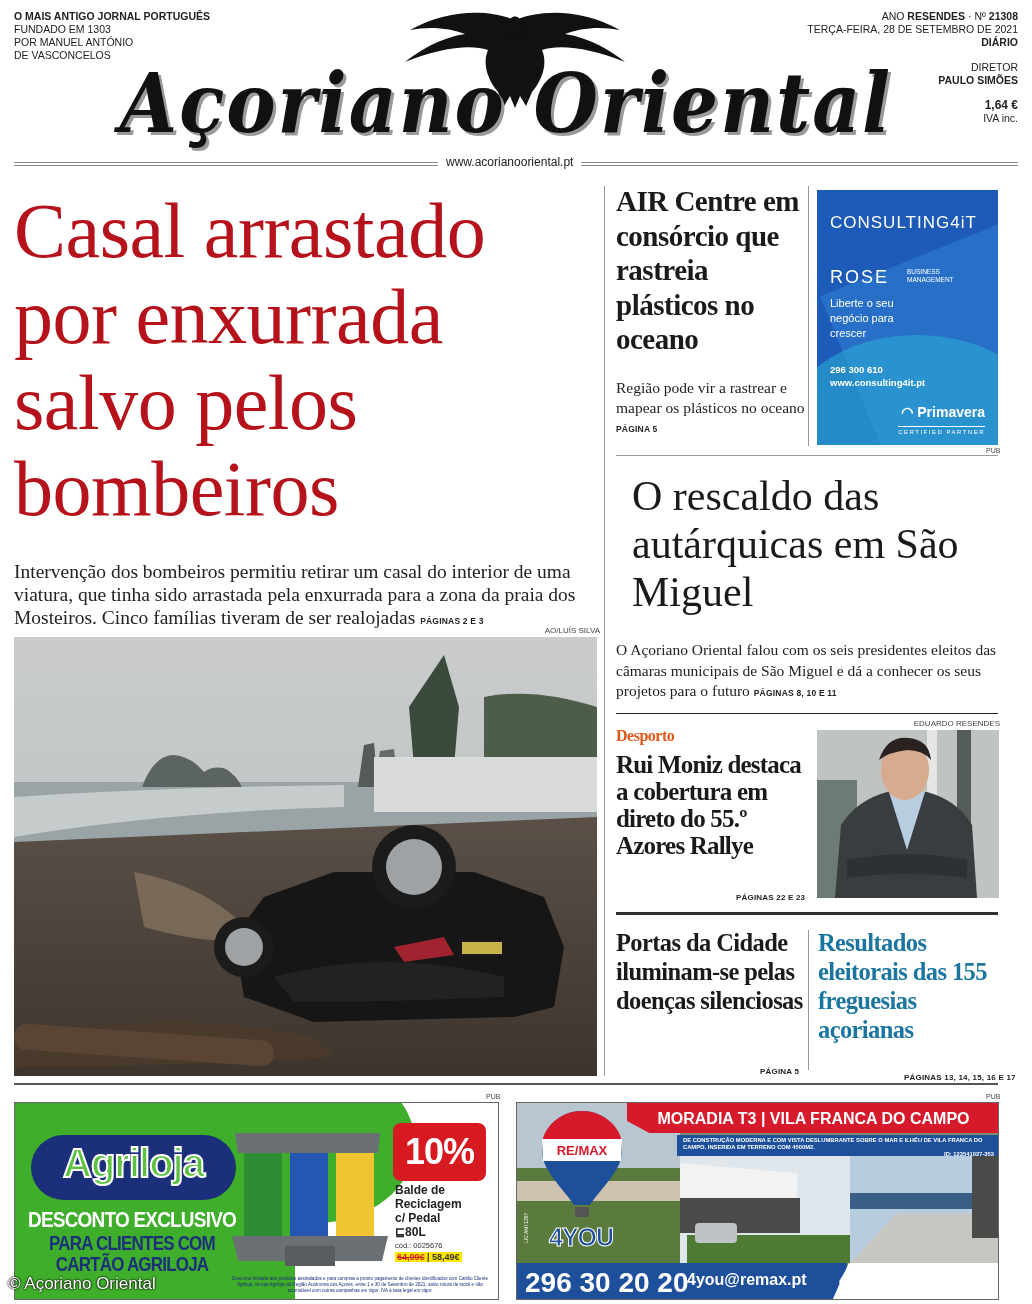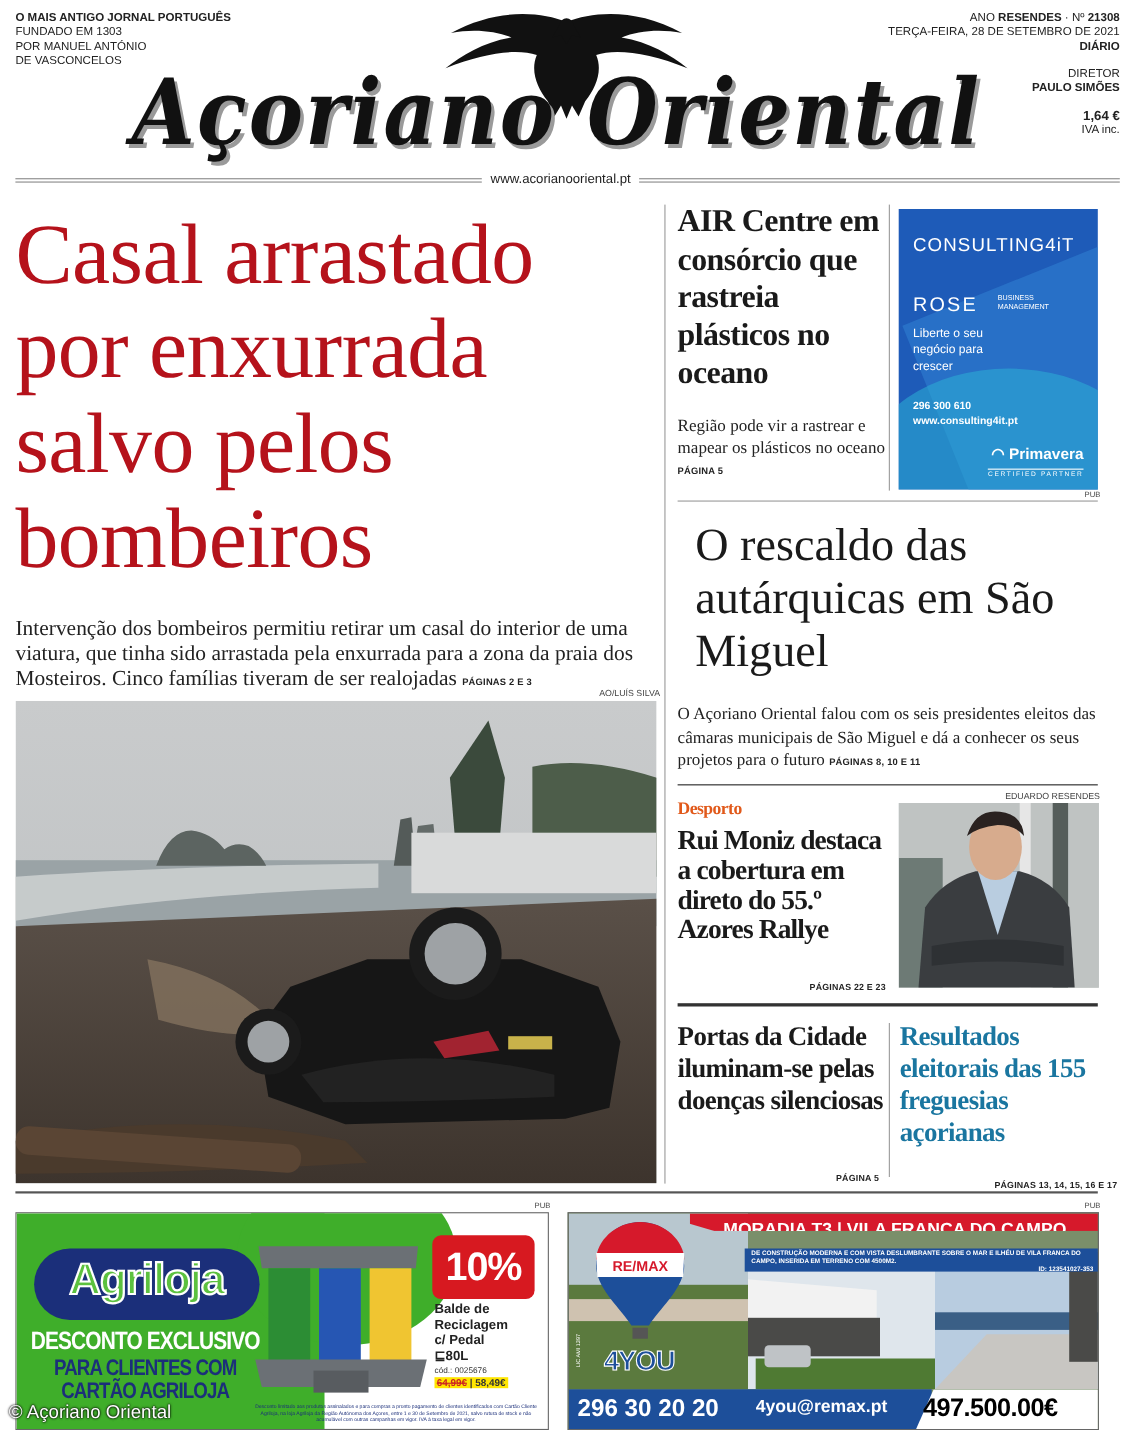--- a/index.html
+++ b/index.html
@@ -216,32 +216,32 @@
     <rect x="163" y="35" width="170" height="125" fill="#dfe6ec"></rect>
     <path d="M163 60 L280 70 L280 100 L163 100 Z" fill="#f2f2f2"></path>
     <rect x="163" y="95" width="120" height="35" fill="#4a4a48"></rect>
     <rect x="170" y="132" width="163" height="28" fill="#4f7a33"></rect>
     <rect x="178" y="120" width="42" height="20" rx="4" fill="#bfc3c6"></rect>
     <rect x="333" y="35" width="150" height="125" fill="#b8cce0"></rect>
     <rect x="333" y="90" width="150" height="16" fill="#3a5f86"></rect>
     <path d="M333 160 L483 160 L483 110 L380 110 Z" fill="#c8c6c2"></path>
     <rect x="455" y="35" width="28" height="100" fill="#4a4a48"></rect>
   </svg>
-  <div style="position:absolute;left:110px;top:0;width:373px;height:16px;background:#d6192b;color:#fff;font-weight:700;font-size:16px;line-height:32px;text-align:center;clip-path:polygon(0 0,100% 0,100% 100%,6% 100%,0 60%)">MORADIA T3 | VILA FRANCA DO CAMPO</div>
+  <div style="position:absolute;left:110px;top:0;width:373px;height:30px;background:#d6192b;color:#fff;font-weight:700;font-size:16px;line-height:32px;text-align:center;clip-path:polygon(0 0,100% 0,100% 100%,6% 100%,0 60%)">MORADIA T3 | VILA FRANCA DO CAMPO</div>
   <div style="position:absolute;left:160px;top:32px;width:323px;height:21px;background:#1d4f9a;color:#fff;font-weight:700;font-size:5.8px;line-height:7px;padding:2px 6px">
     <div>DE CONSTRUÇÃO MODERNA E COM VISTA DESLUMBRANTE SOBRE O MAR E ILHÉU DE VILA FRANCA DO CAMPO, INSERIDA EM TERRENO COM 4500M2.</div>
     <div style="text-align:right">ID: 123541027-353</div>
   </div>
   <svg style="position:absolute;left:22px;top:6px" width="86" height="112" viewBox="0 0 86 112">
     <path d="M43 2 C20 2 3 20 3 42 C3 62 25 80 35 96 L51 96 C61 80 83 62 83 42 C83 20 66 2 43 2 Z" fill="#1d4f9a"></path>
     <path d="M43 2 C20 2 3 20 3 36 L83 36 C83 20 66 2 43 2 Z" fill="#d6192b"></path>
     <path d="M3 30 L83 30 L82 52 L4 52 Z" fill="#fff"></path>
     <text x="43" y="46" text-anchor="middle" font-family="Liberation Sans, sans-serif" font-weight="700" font-size="13" fill="#d6192b">RE/MAX</text>
     <rect x="36" y="98" width="14" height="10" fill="#555"></rect>
   </svg>
   <div style="position:absolute;left:32px;top:120px;font-size:25px;font-weight:700;color:#1d4f9a;-webkit-text-stroke:1px #fff;letter-spacing:-1px">4YOU</div>
   <div style="position:absolute;left:6px;top:140px;font-size:5px;color:#fff;transform:rotate(-90deg);transform-origin:left top">LIC AMI 1397</div>
   <div style="position:absolute;left:0;top:160px;width:330px;height:38px;background:#1d4f9a"></div>
-  <div style="position:absolute;left:8px;top:164px;font-size:22px;font-weight:700;color:#fff">296 30 20 20</div>
+  <div style="position:absolute;left:8px;top:164px;font-size:28px;font-weight:700;color:#fff">296 30 20 20</div>
   <div style="position:absolute;left:170px;top:168px;font-size:16px;font-weight:700;color:#fff">4you@remax.pt</div>
   <div style="position:absolute;left:315px;top:160px;width:168px;height:38px;background:#fff;clip-path:polygon(10% 0,100% 0,100% 100%,0 100%)"></div>
-  <div style="position:absolute;left:322px;top:163px;font-size:23px;font-weight:700;color:#000000;letter-spacing:-0.5px">497.500.00€</div>
+  <div style="position:absolute;left:322px;top:163px;font-size:23px;font-weight:700;color:#ffffff;letter-spacing:-0.5px">497.500.00€</div>
 </div>
 
 </body></html>

